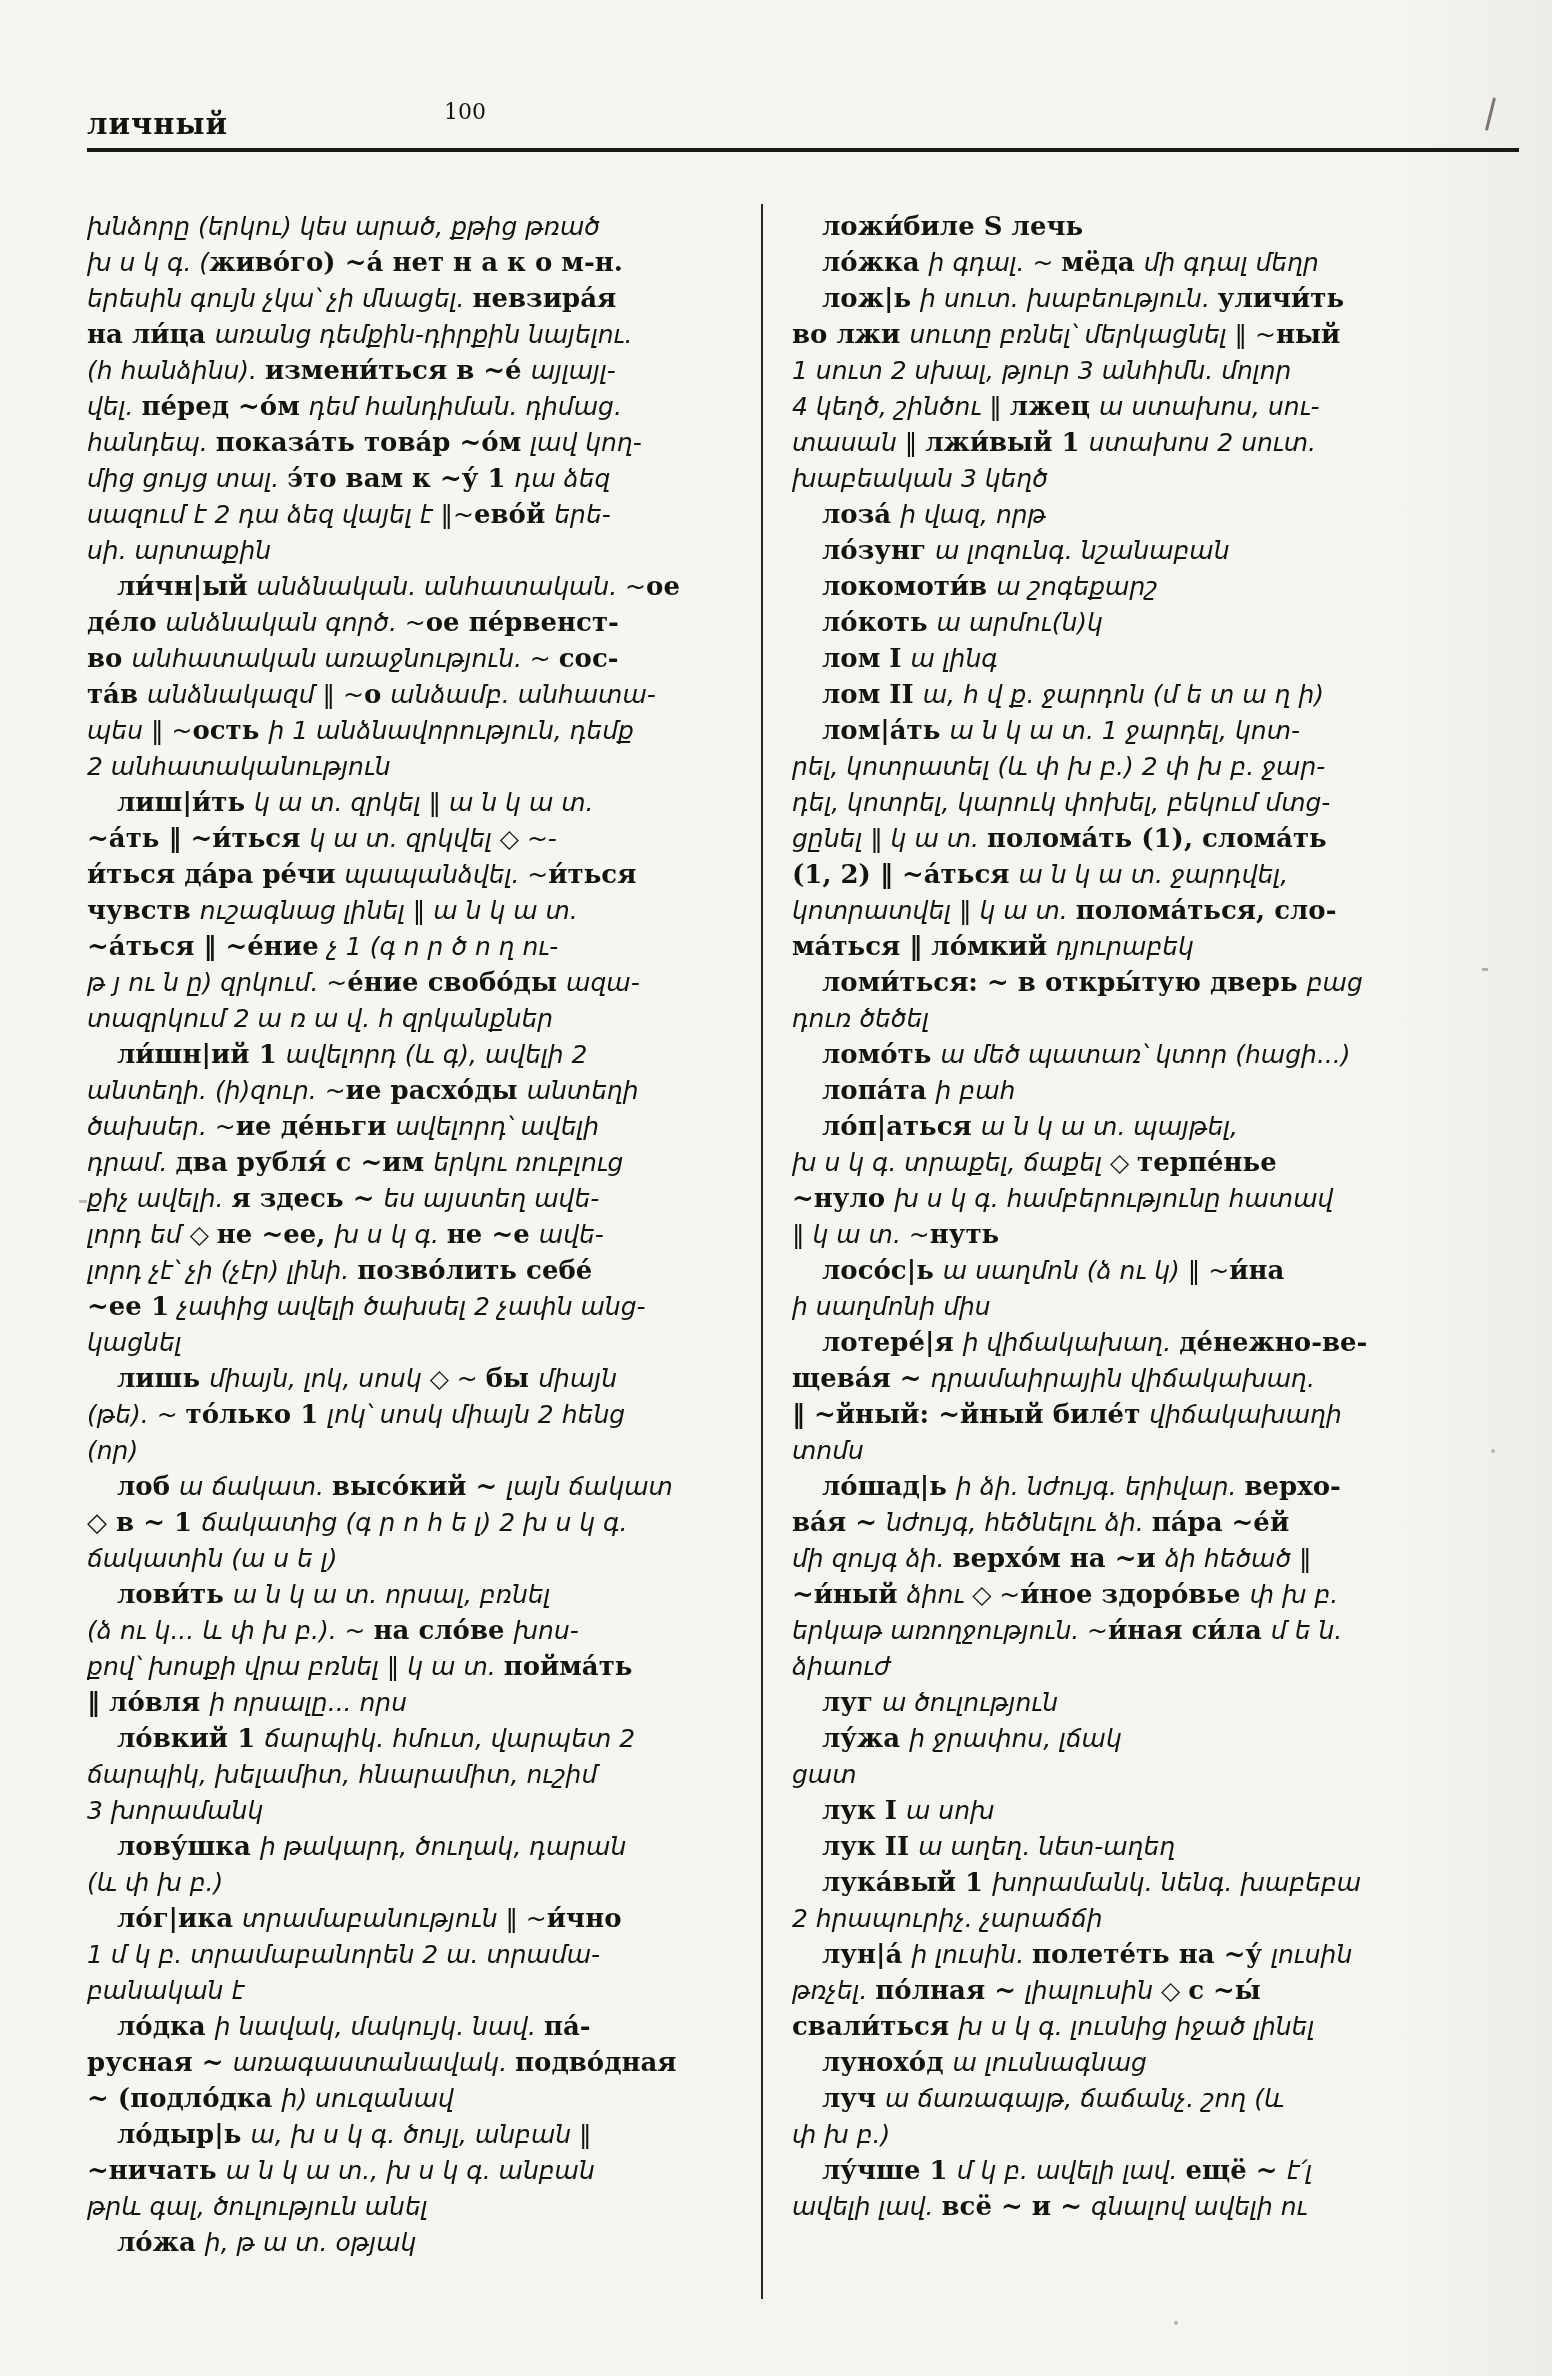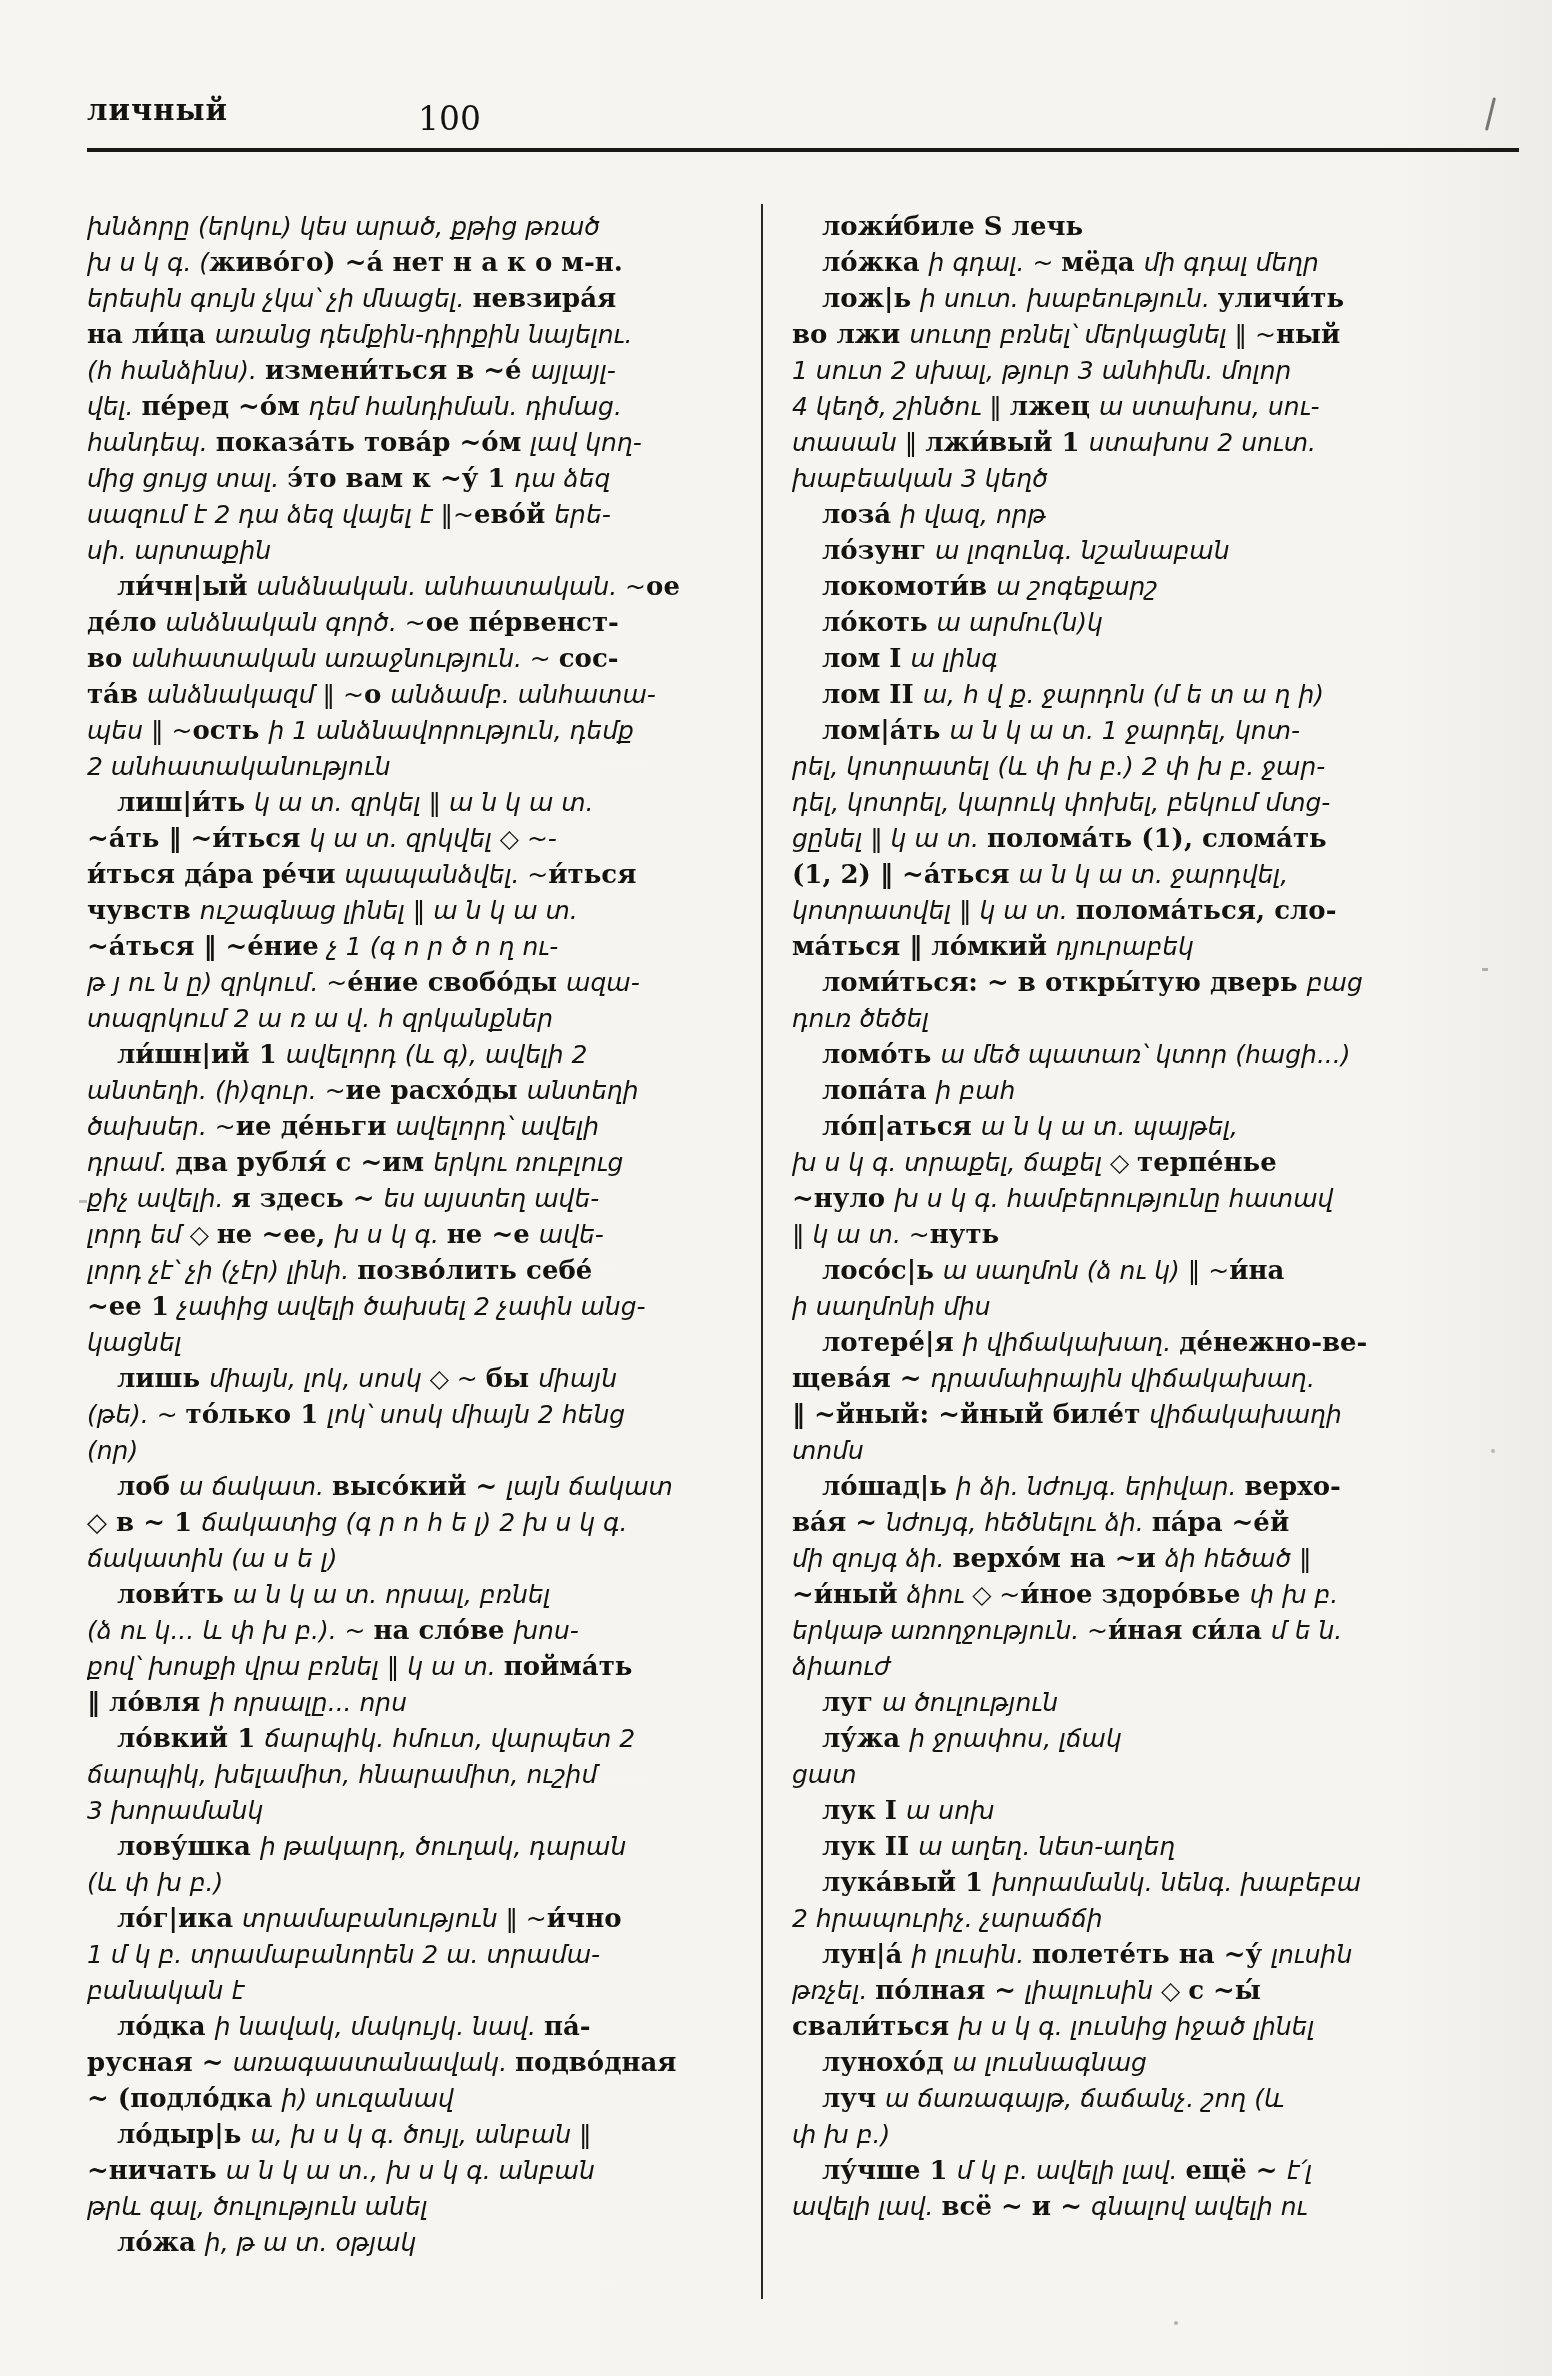--- a/index.html
+++ b/index.html
@@ -4,22 +4,22 @@
 <style>
   html,body{margin:0;padding:0;}
   body{
     width:1552px;height:2376px;position:relative;overflow:hidden;
     background:#f5f4ef;
     font-family:"DejaVu Serif","Liberation Serif",serif;
     color:#151310;
   }
   .page{position:absolute;inset:0;
     background:linear-gradient(90deg,#f6f5f0 0%,#f5f4ef 90%,#edece6 100%);}
-  .running-head{position:absolute;left:87px;top:93px;font-size:29px;font-weight:bold;letter-spacing:1px;}
-  .page-number{position:absolute;left:418px;top:99px;font-size:33px;}
+  .running-head{position:absolute;left:87px;top:107px;font-size:29px;font-weight:bold;letter-spacing:1px;}
+  .page-number{position:absolute;left:444px;top:99px;font-size:22px;}
   .head-rule{position:absolute;left:87px;top:148px;width:1432px;height:4px;background:#1b1916;}
   .col{position:absolute;top:208px;overflow:hidden;}
   .col-left{left:87px;width:665px;height:2109px;}
   .col-right{left:792px;width:705px;height:2109px;}
   .col-divider{position:absolute;left:761px;top:204px;width:2px;height:2095px;background:#2a2722;}
   .line{
     height:36px;line-height:36px;font-size:26px;white-space:nowrap;
   }
   .line.ind{text-indent:30px;}
   .line b{font-weight:bold;font-family:"DejaVu Serif","Liberation Serif",serif;}

